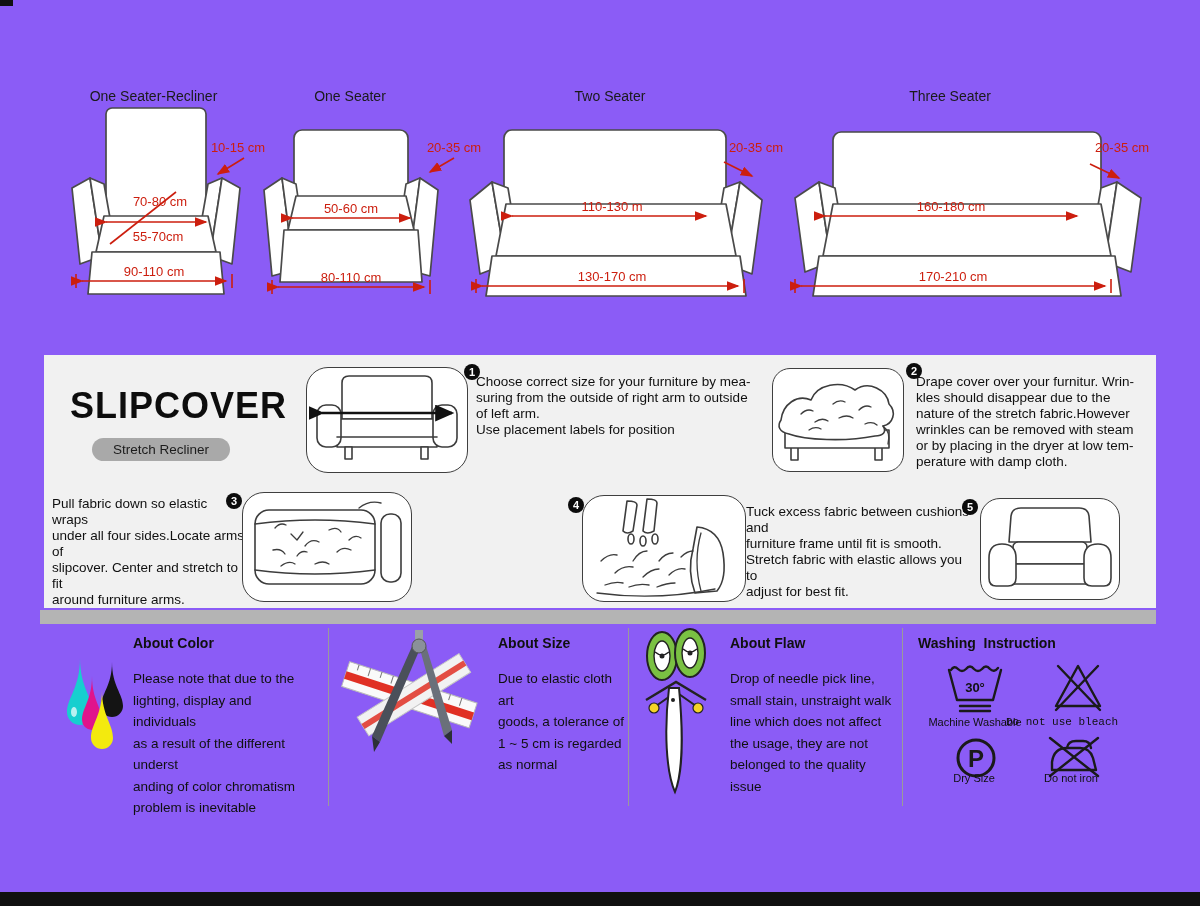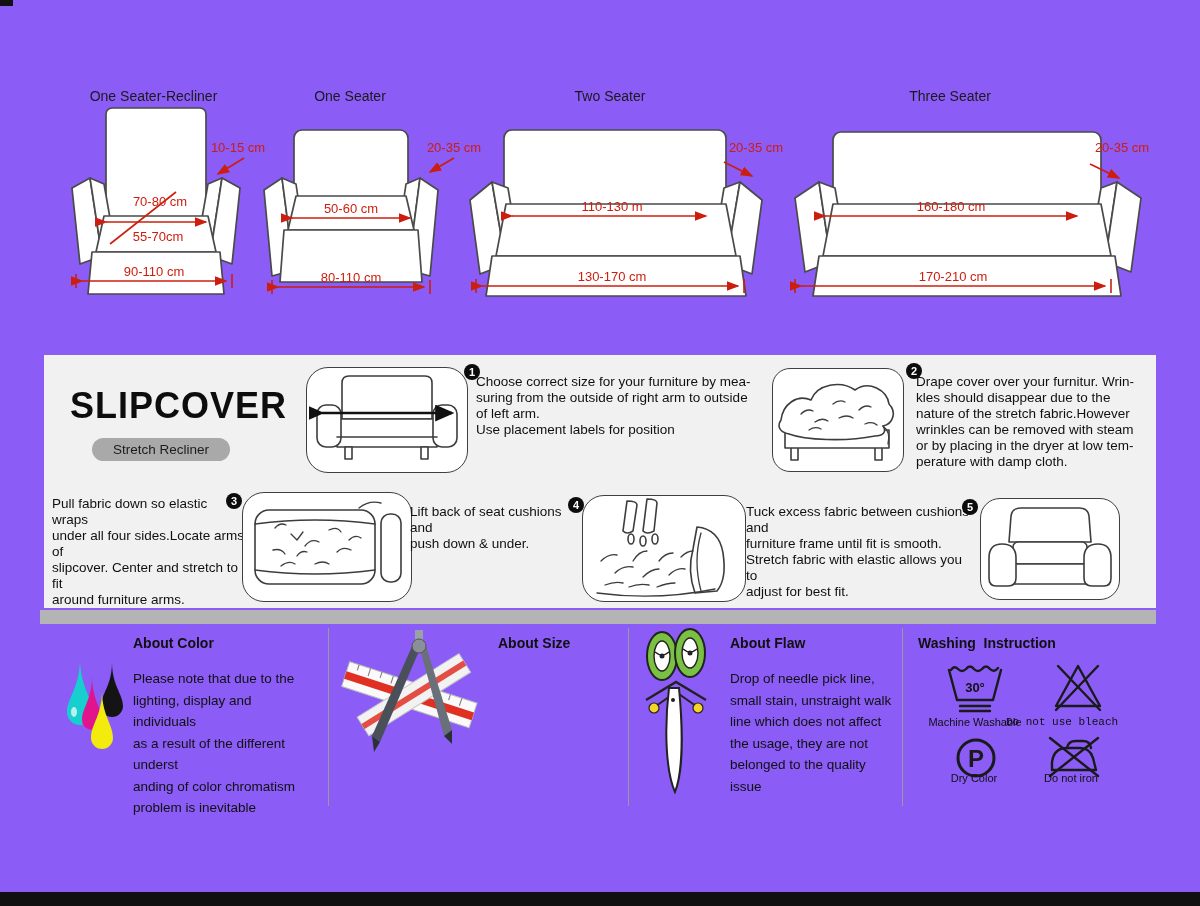--- a/index.html
+++ b/index.html
@@ -223,22 +223,20 @@
           <path d="M84,36 q8,-4 12,2"></path>
             <path d="M92,58 q6,-6 14,-2"></path>
           <path d="M36,72 q8,-6 14,-2"></path>
             <path d="M70,70 q8,-4 14,0"></path>
           <path d="M104,46 q6,-6 12,-2"></path>
             <path d="M52,62 q4,-6 10,-4"></path>
         </g>
       </svg>
     </div>
 
-    <div class="abs steptext" style="left:366px;top:149px;width:160px;">Lift back of seat cushions and
-push down &amp; under.</div>
     <div class="abs badge" style="left:524px;top:142px;">4</div>
     <div class="abs step-box" style="left:538px;top:140px;width:162px;height:105px;border-radius:22px;">
       <svg width="158" height="101" viewBox="0 0 158 101" style="margin:1px auto;">
         <g class="ink">
           <path d="M112,30 q22,2 26,26 q4,26 -6,38 l-22,2 q-8,-22 -2,-44 z"></path>
           <path d="M42,4 q10,0 10,4 l-4,26 q-6,4 -10,0 z"></path>
           <path d="M62,2 q10,0 10,4 l-3,28 q-7,4 -11,0 z"></path>
           <ellipse cx="46" cy="42" rx="3" ry="5"></ellipse>
           <ellipse cx="58" cy="44" rx="3" ry="5"></ellipse>
           <ellipse cx="70" cy="42" rx="3" ry="5"></ellipse>
@@ -320,20 +318,24 @@
       <rect x="14" y="64" width="120" height="6" fill="#e03024" opacity="0.85"></rect>
     </g>
     <polygon points="74,12 82,14 40,112 32,106" fill="#4a505a"></polygon>
     <polygon points="78,12 86,16 112,100 104,106" fill="#6a707a"></polygon>
     <rect x="75" y="0" width="8" height="12" fill="#9aa0a8"></rect>
     <circle cx="79" cy="16" r="7" fill="#8a9099" stroke="#555"></circle>
     <polygon points="32,106 40,112 34,122" fill="#2c3036"></polygon>
     <polygon points="104,106 112,100 112,114" fill="#2c3036"></polygon>
   </svg>
   <div class="abs colhead" style="left:498px;top:635px;">About Size</div>
+  <div class="abs bodytext" style="left:498px;top:668px;width:130px;">Due to elastic cloth art
+goods, a tolerance of
+1 ~ 5 cm is regarded
+as normal</div>
 
   <svg class="abs" style="left:642px;top:626px;" width="70" height="172" viewBox="0 0 70 172">
     <ellipse cx="20" cy="30" rx="15" ry="24" fill="#7ac143" stroke="#222" stroke-width="2"></ellipse>
     <ellipse cx="20" cy="30" rx="8" ry="15" fill="#fff" stroke="#222" stroke-width="1.4"></ellipse>
     <path d="M13,26 q7,6 14,0" stroke="#222" stroke-width="1.6" fill="none"></path>
     <circle cx="20" cy="30" r="2.5" fill="#222"></circle>
     <ellipse cx="48" cy="27" rx="15" ry="24" fill="#7ac143" stroke="#222" stroke-width="2"></ellipse>
     <ellipse cx="48" cy="27" rx="8" ry="15" fill="#fff" stroke="#222" stroke-width="1.4"></ellipse>
     <path d="M41,23 q7,6 14,0" stroke="#222" stroke-width="1.6" fill="none"></path>
     <circle cx="48" cy="27" r="2.5" fill="#222"></circle>
@@ -366,21 +368,21 @@
     <path class="laundry" d="M28,8 L6,48 L50,48 Z"></path>
     <line class="laundry" x1="8" y1="8" x2="50" y2="52"></line>
     <line class="laundry" x1="48" y1="8" x2="6" y2="52"></line>
   </svg>
   <div class="abs wash-label" style="left:1004px;top:716px;width:116px;font-family:Liberation Mono, monospace;">Do not use bleach</div>
 
   <svg class="abs" style="left:954px;top:736px;" width="44" height="44" viewBox="0 0 44 44">
     <circle cx="22" cy="22" r="18" fill="none" stroke="#1a1a1a" stroke-width="3"></circle>
     <text x="22" y="31" text-anchor="middle" font-size="24" font-weight="bold" fill="#1a1a1a">P</text>
   </svg>
-  <div class="abs wash-label" style="left:924px;top:772px;width:100px;">Dry Color</div>
+  <div class="abs wash-label" style="left:924px;top:772px;width:100px;">Dry Size</div>
 
   <svg class="abs" style="left:1044px;top:732px;" width="60" height="48" viewBox="0 0 60 48">
     <path class="laundry" d="M8,38 L52,38 L49,26 q-3,-10 -13,-10 L23,16 q-13,0 -15,14 z"></path>
     <path class="laundry" d="M23,16 q1,-7 9,-7 h7 q7,0 8,7" stroke-width="2"></path>
     <line class="laundry" x1="6" y1="6" x2="54" y2="44"></line>
     <line class="laundry" x1="54" y1="6" x2="6" y2="44"></line>
   </svg>
   <div class="abs wash-label" style="left:1021px;top:772px;width:100px;">Do not iron</div>
 
   <div class="abs footer-bar" style="left:0;top:892px;width:1200px;height:14px;"></div>

